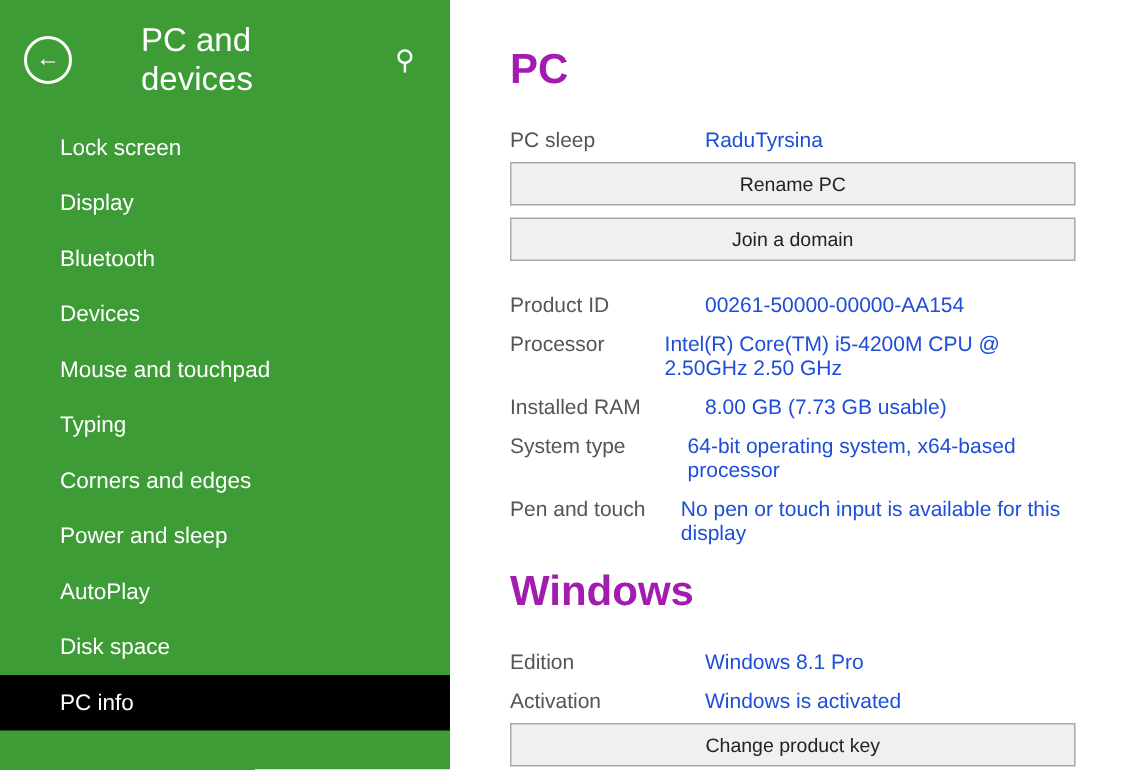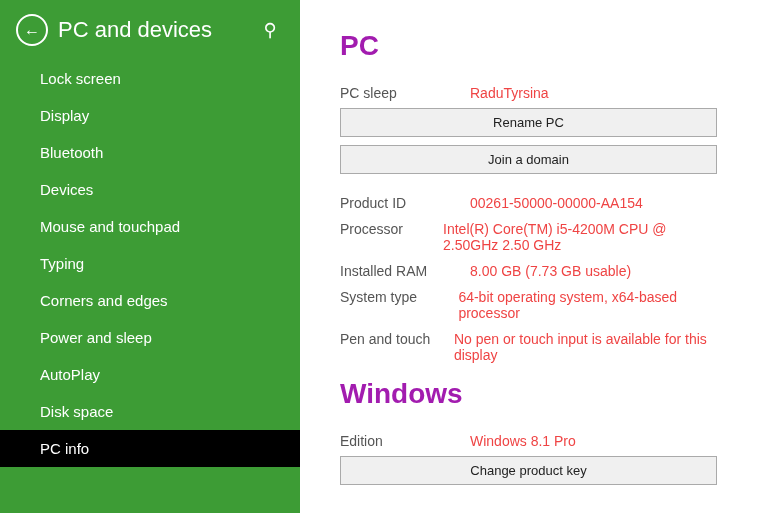--- a/index.html
+++ b/index.html
@@ -43,20 +43,21 @@
       align-items: center;
       justify-content: center;
       flex-shrink: 0;
     }
 
     .sidebar-title {
       font-size: 22px;
       font-weight: 300;
       color: #fff;
       flex: 1;
+      margin-left: 36px;
     }
 
     .search-icon-btn {
       width: 28px;
       height: 28px;
       background: transparent;
       border: none;
       color: #fff;
       font-size: 18px;
       cursor: pointer;
@@ -101,21 +102,21 @@
     .label-col {
       width: 130px;
       font-size: 14px;
       color: #555;
       padding: 3px 0;
       vertical-align: top;
     }
 
     .value-col {
       font-size: 14px;
-      color: #ef4444;
+      color: #1d4ed8;
       padding: 3px 0;
     }
 
     .info-row {
       display: flex;
       align-items: flex-start;
       margin-bottom: 4px;
     }
 
     .btn-group {
@@ -204,18 +205,22 @@
       </div>
     </div>
 
   <div class="windows-section">
     <h2 class="section-title">Windows</h2>
     <div id="windows-fields">
         <div class="info-row">
           <span class="label-col">Edition</span>
           <span class="value-col">Windows 8.1 Pro</span>
         </div>
+        <div class="info-row">
+          <span class="label-col">Activation</span>
+          <span class="value-col">Windows is activated</span>
+        </div>
       </div>
     <div class="btn-group">
       <button class="btn">Change product key</button>
     </div>
   </div>
 </main>
 
 </body></html>

